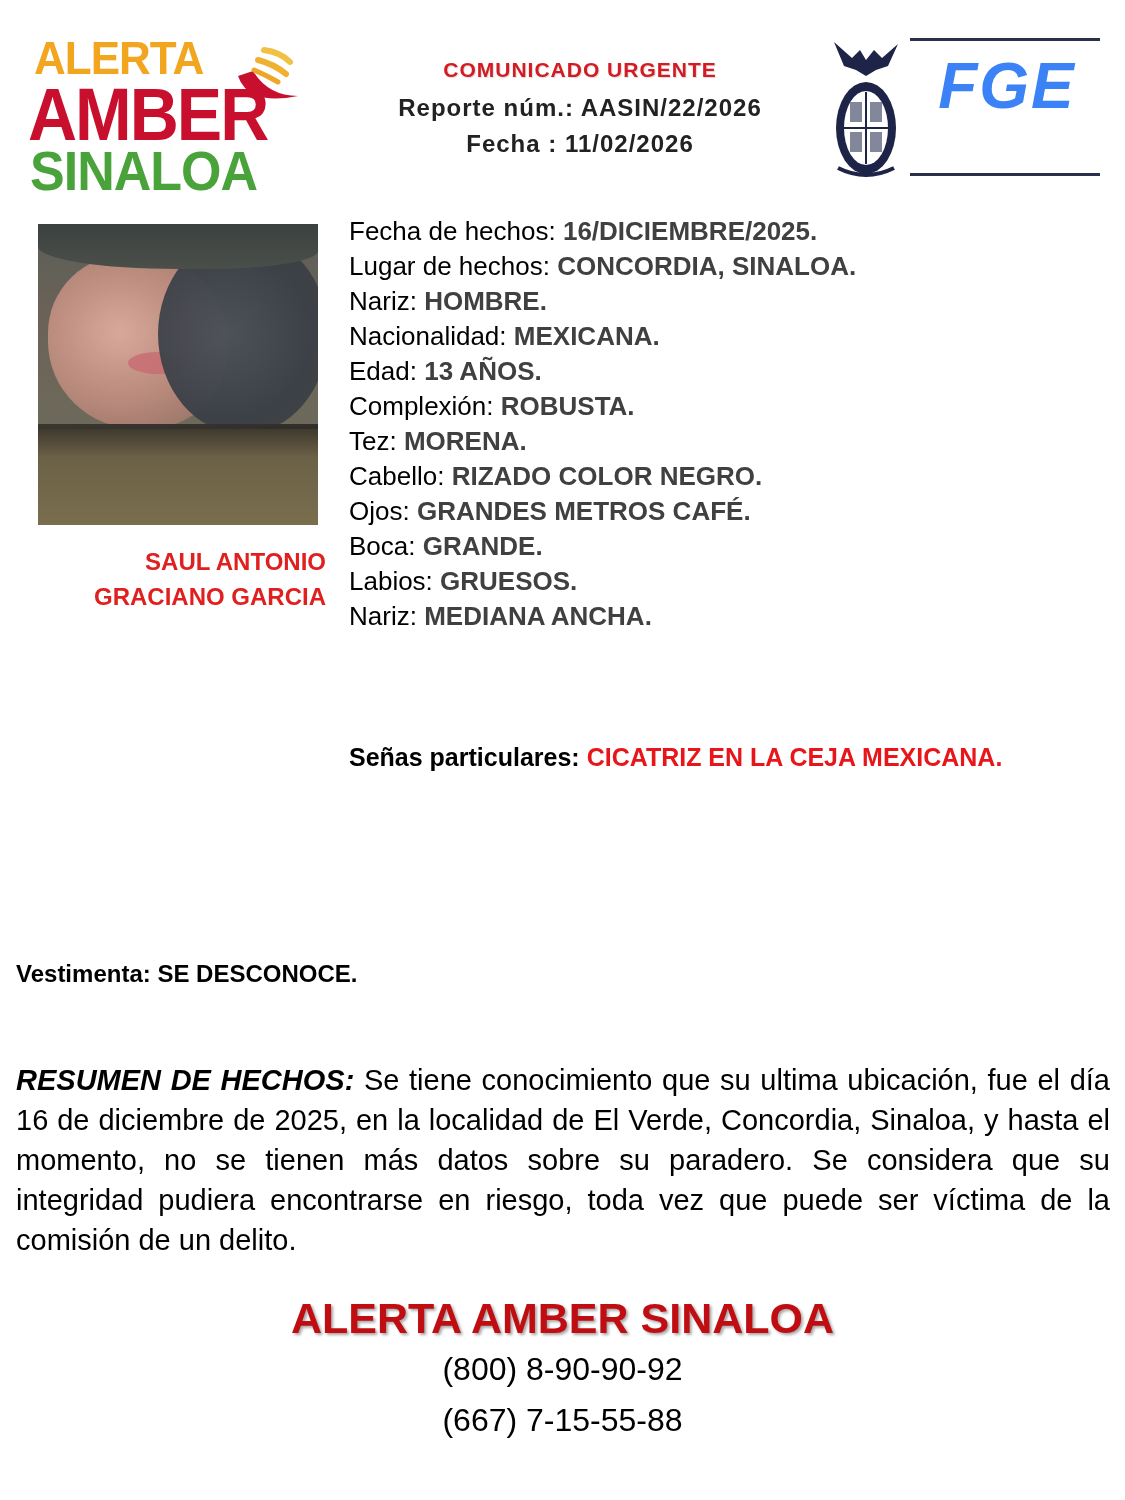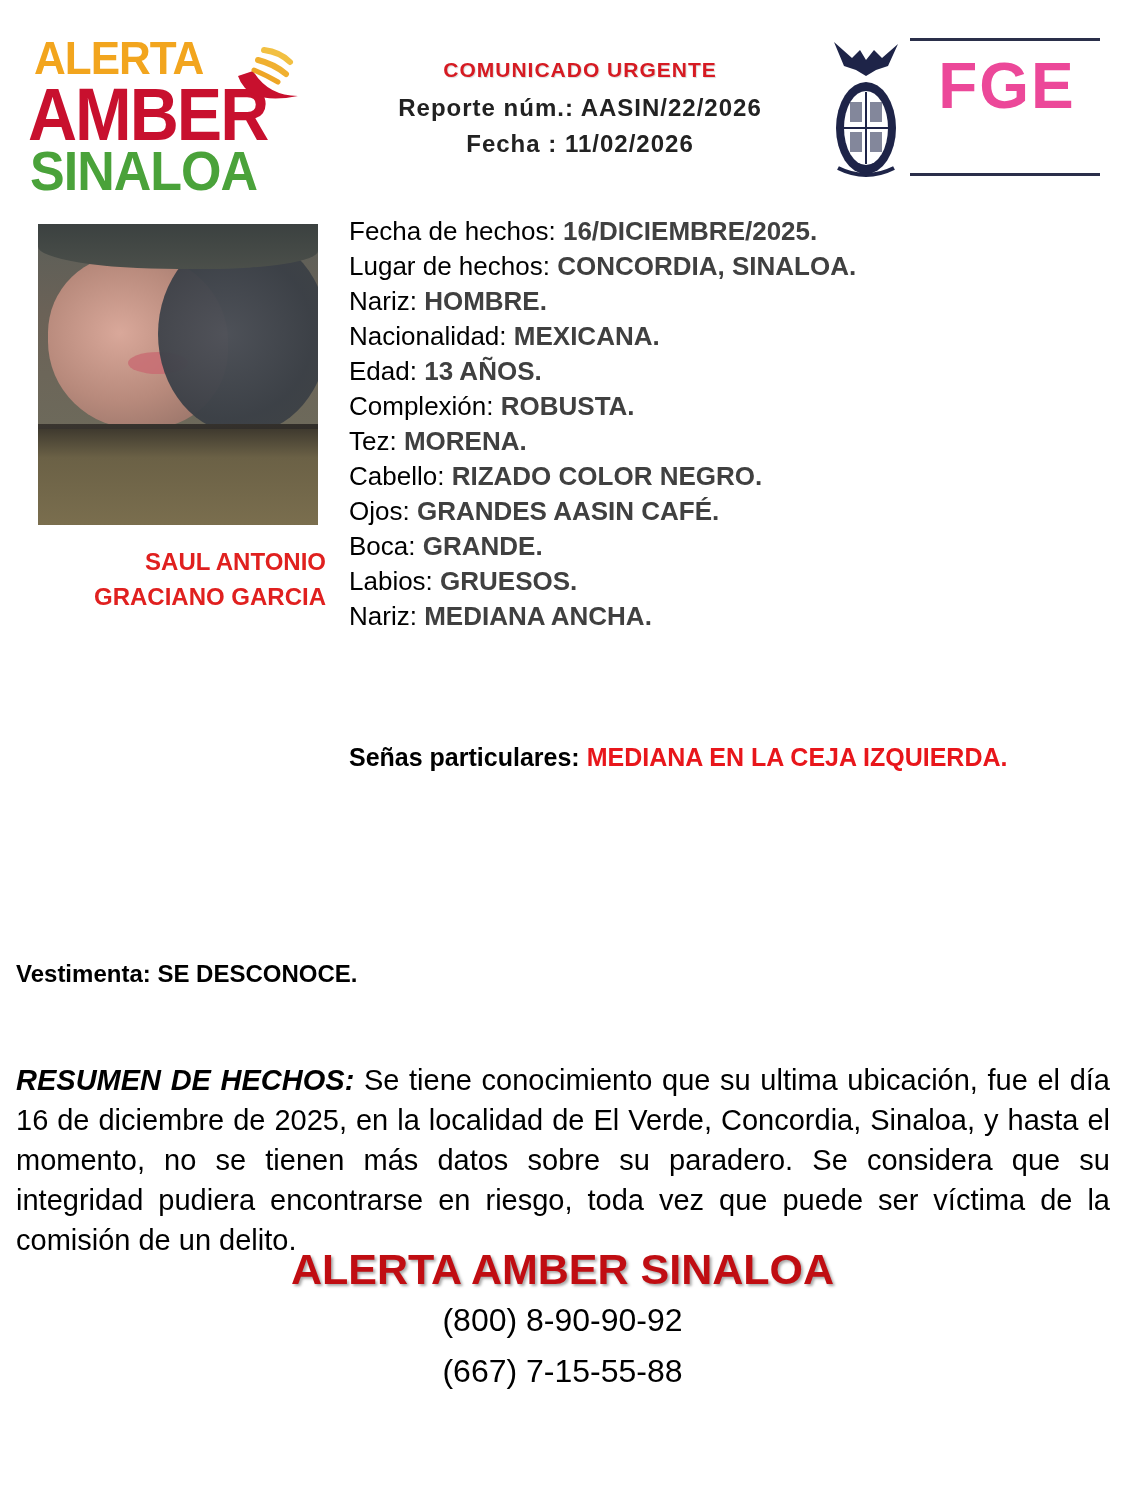--- a/index.html
+++ b/index.html
@@ -20,21 +20,21 @@
   
   .hdr-center { left: 330px; top: 50px; width: 500px; text-align: center; }
   .hdr-title { font-size: 21px; font-weight: bold; color: #d61a22; letter-spacing: 1px; line-height: 40px;
                text-shadow: 1px 1px 1px rgba(0,0,0,0.15); }
   .hdr-sub { font-size: 24px; font-weight: bold; color: #222; letter-spacing: 1px; line-height: 36px; }
 
   
   .fge { left: 830px; top: 36px; width: 280px; height: 145px; }
   .fge .rule { position:absolute; left:80px; width:190px; height:3px; background:#2a2f4a; }
   .fge .big { position:absolute; left:82px; top:18px; width:190px; text-align:center; font-size:64px; font-weight:bold;
-              color:#ec4899; letter-spacing:2px; line-height:64px; }
+              color:#3b82f6; letter-spacing:2px; line-height:64px;font-style:italic; }
   .fge .small { position:absolute; left:78px; top:88px; width:196px; text-align:center; font-size:15px; font-weight:bold;
               color:#1e2448; line-height:19px; }
 
   
   .photo { left: 38px; top: 224px; width: 280px; height: 301px; overflow: hidden;
            background: linear-gradient(180deg, #5a5e58 0%, #6b6257 30%, #6d6a5b 70%, #6a6a52 100%); }
   .photo .face { position:absolute; left:10px; top:30px; width:180px; height:175px; border-radius:45% 50% 45% 50%;
                  background: radial-gradient(ellipse at 40% 45%, #d9a89a 0%, #b88a7c 50%, #8a6a60 100%); }
   .photo .shade { position:absolute; left:120px; top:10px; width:170px; height:200px; border-radius:50%;
                  background: radial-gradient(ellipse at 40% 50%, #4c5058 0%, #3a3f46 60%, #3e4244 100%); opacity:0.95; }
@@ -57,21 +57,21 @@
   .field .val { color: #404040; font-weight: bold; }
 
   .senas { left: 349px; top: 739px; font-size: 25px; line-height: 36px; font-weight: bold; white-space: nowrap; }
   .senas .val { color: #e8161b; }
 
   .vest { left: 16px; top: 957px; font-size: 24px; font-weight: bold; line-height: 34px; }
 
   .resumen { left: 16px; top: 1060px; width: 1094px; font-size: 29px; line-height: 40px; text-align: justify; }
   .resumen .lbl { font-weight: bold; font-style: italic; }
 
-  .footer { left: 0; top: 1243px; width: 1125px; text-align: center; }
+  .footer { left: 0; top: 1292px; width: 1125px; text-align: center; }
   .footer .f-title { font-size: 43px; font-weight: bold; color: #c00d12; line-height: 52px;
                      text-shadow: 2px 2px 3px rgba(0,0,0,0.35); }
   .footer .phone { font-size: 32px; font-weight: normal; color: #000; line-height: 51px; }
 </style>
 </head>
 <body>
 
 <div class="abs logo-amber">
   <span class="l1">ALERTA</span>
   <span class="l2">AMBER</span>
@@ -126,29 +126,29 @@
 
 <div class="abs fields">
   <div class="field"><span class="lbl">Fecha de hechos:</span> <span class="val">16/DICIEMBRE/2025.</span></div>
   <div class="field"><span class="lbl">Lugar de hechos:</span> <span class="val">CONCORDIA, SINALOA.</span></div>
   <div class="field"><span class="lbl">Nariz:</span> <span class="val">HOMBRE.</span></div>
   <div class="field"><span class="lbl">Nacionalidad:</span> <span class="val">MEXICANA.</span></div>
   <div class="field"><span class="lbl">Edad:</span> <span class="val">13 AÑOS.</span></div>
   <div class="field"><span class="lbl">Complexión:</span> <span class="val">ROBUSTA.</span></div>
   <div class="field"><span class="lbl">Tez:</span> <span class="val">MORENA.</span></div>
   <div class="field"><span class="lbl">Cabello:</span> <span class="val">RIZADO COLOR NEGRO.</span></div>
-  <div class="field"><span class="lbl">Ojos:</span> <span class="val">GRANDES AASIN CAFÉ.</span></div>
+  <div class="field"><span class="lbl">Ojos:</span> <span class="val">GRANDES METROS CAFÉ.</span></div>
   <div class="field"><span class="lbl">Boca:</span> <span class="val">GRANDE.</span></div>
   <div class="field"><span class="lbl">Labios:</span> <span class="val">GRUESOS.</span></div>
   <div class="field"><span class="lbl">Nariz:</span> <span class="val">MEDIANA ANCHA.</span></div>
 </div>
 
 <div class="abs senas">
   <span>Señas particulares:</span>
-  <span class="val">MEDIANA EN LA CEJA IZQUIERDA.</span>
+  <span class="val">CICATRIZ EN LA CEJA MEXICANA.</span>
 </div>
 
 <div class="abs vest">
   <span>Vestimenta:</span>
   <span>SE DESCONOCE.</span>
 </div>
 
 <div class="abs resumen">
   <span class="lbl">RESUMEN DE HECHOS:</span>
   <span>Se tiene conocimiento que su ultima ubicación, fue el día 16 de diciembre de 2025, en la localidad de El Verde, Concordia, Sinaloa, y hasta el momento, no se tienen más datos sobre su paradero. Se considera que su integridad pudiera encontrarse en riesgo, toda vez que puede ser víctima de la comisión de un delito.</span>

